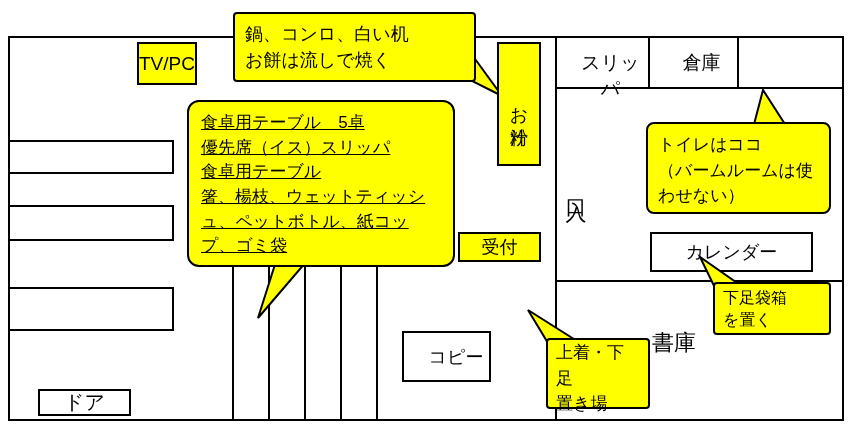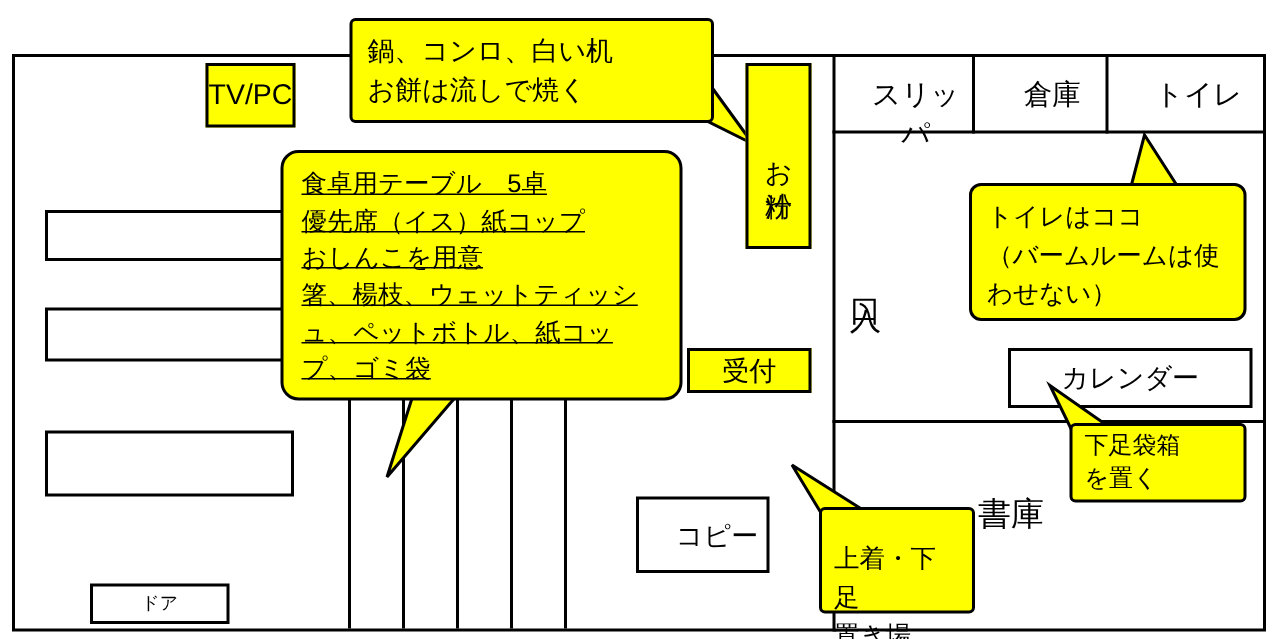--- a/index.html
+++ b/index.html
@@ -1,21 +1,21 @@
 <!DOCTYPE html>
 <html style="--hl: #ffff00; --ln: #000000;"><head>
 <meta charset="utf-8">
 <style>
   :root{ --hl:#ffff00; --ln:#000000; }
   body{ margin:0; background:#ffffff; font-family:"Liberation Sans", sans-serif; color:#000; }
   #canvas{ position:relative; width:851px; height:426px; background:#fff; overflow:hidden; }
   .abs{ position:absolute; box-sizing:border-box; }
   .wall{ background:var(--ln); }
   .outline{ border:2px solid var(--ln); }
-  .wbox{ background:#fff; border:2px solid var(--ln); display:flex; align-items:center; justify-content:center;margin-left:22px; }
+  .wbox{ background:#fff; border:2px solid var(--ln); display:flex; align-items:center; justify-content:center; }
   .ybox{ background:var(--hl); border:2px solid var(--ln); display:flex; align-items:center; justify-content:center; }
   .callout{ background:var(--hl); border:2px solid var(--ln); }
   .vtext{ writing-mode:vertical-rl; text-orientation:upright; display:flex; align-items:center; justify-content:center; }
   .roomlabel{ text-align:center;padding-left:16px; }
   .tail{ fill:var(--hl); stroke:var(--ln); stroke-width:2; }
   .cl-line{ display:block; }
 </style>
 </head>
 <body>
 
@@ -38,32 +38,29 @@
   <div class="abs wall" style="left:304px; top:266px; width:2px; height:153px;"></div>
   <div class="abs wall" style="left:340px; top:266px; width:2px; height:153px;"></div>
   <div class="abs wall" style="left:376px; top:266px; width:2px; height:153px;"></div>
 
   <div class="abs wbox" style="left:650px; top:232px; width:163px; height:40px; font-size:18px;">
     <span>カレンダー</span>
   </div>
   <div class="abs wbox" style="left:402px; top:331px; width:89px; height:51px; font-size:18px;padding-left:19px;">
     <span>コピー</span>
   </div>
-  <div class="abs wbox" style="left:38px; top:389px; width:93px; height:27px; font-size:12px;">
+  <div class="abs wbox" style="left:38px; top:389px; width:93px; height:27px; font-size:20px;">
     <span>ドア</span>
   </div>
 
   <div class="abs roomlabel" style="left:557px; top:50px; width:91px; font-size:19px;">
     <span>スリッパ</span>
   </div>
   <div class="abs roomlabel" style="left:650px; top:50px; width:87px; font-size:19px;">
     <span>倉庫</span>
-  </div>
-  <div class="abs roomlabel" style="left:739px; top:50px; width:104px; font-size:19px;">
-    <span>トイレ</span>
   </div>
   <div class="abs vtext" style="left:562px; top:142px; width:28px; height:84px; font-size:21px;">
     <span>入口</span>
   </div>
   <div class="abs" style="left:652px; top:328px; font-size:22px;">
     <span>書庫</span>
   </div>
 
   <svg class="abs" style="left:0; top:0;" width="851" height="426" viewBox="0 0 851 426">
     <polygon class="tail" points="470,52 502,96 470,80"></polygon>
@@ -83,33 +80,33 @@
     <span>受付</span>
   </div>
 
   <div class="abs callout" style="left:233px; top:12px; width:243px; height:70px; border-radius:4px; padding:7px 10px; font-size:18px; line-height:1.45;">
     <span class="cl-line">鍋、コンロ、白い机</span>
     <span class="cl-line">お餅は流しで焼く</span>
   </div>
 
   <div class="abs callout" style="left:187px; top:100px; width:268px; height:167px; border-radius:12px; padding:9px 12px; font-size:17px; line-height:1.45;text-decoration:underline;">
     <span class="cl-line">食卓用テーブル　5卓</span>
-    <span class="cl-line">優先席（イス）紙コップ</span>
-    <span class="cl-line">おしんこを用意</span>
+    <span class="cl-line">優先席（イス）スリッパ</span>
+    <span class="cl-line">食卓用テーブル</span>
     <span class="cl-line">箸、楊枝、ウェットティッシュ、ペットボトル、紙コップ、ゴミ袋</span>
   </div>
 
   <div class="abs callout" style="left:713px; top:282px; width:118px; height:53px; border-radius:4px; padding:3px 8px; font-size:16px; line-height:1.4;">
     <span class="cl-line">下足袋箱</span>
     <span class="cl-line">を置く</span>
   </div>
 
   <div class="abs callout" style="left:646px; top:122px; width:185px; height:92px; border-radius:8px; padding:8px 10px; font-size:17px; line-height:1.5;">
     <span class="cl-line">トイレはココ</span>
     <span class="cl-line">（バームルームは使わせない）</span>
   </div>
 
-  <div class="abs callout" style="left:546px; top:338px; width:104px; height:71px; border-radius:4px; padding:20px 8px; font-size:17px; line-height:1.5;">
+  <div class="abs callout" style="left:546px; top:338px; width:104px; height:71px; border-radius:4px; padding:0 8px; font-size:17px; line-height:1.5;">
     <span class="cl-line">上着・下足</span>
     <span class="cl-line">置き場</span>
   </div>
 
 </div>
 
 </body></html>

